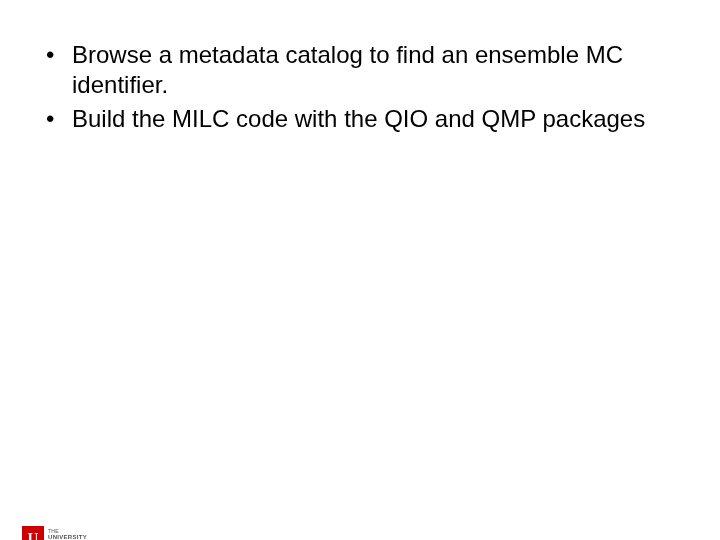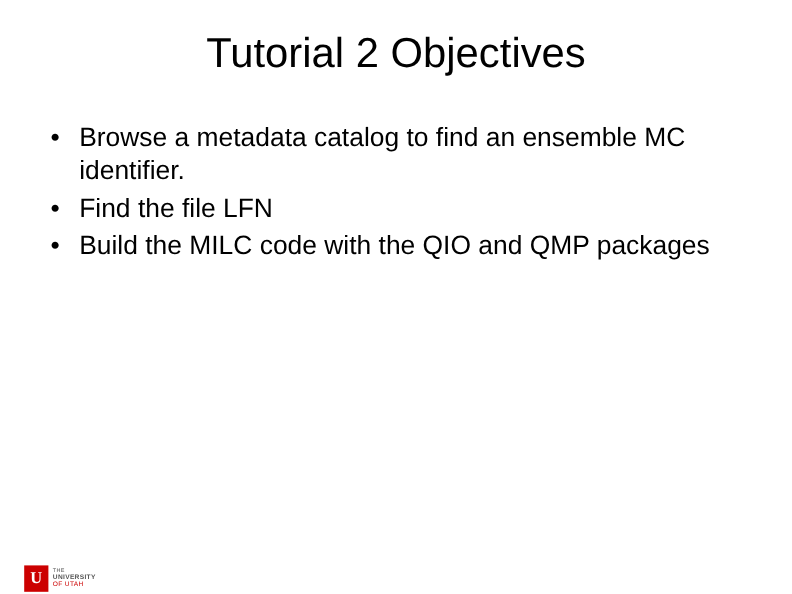--- a/index.html
+++ b/index.html
@@ -15,26 +15,24 @@
   .logo-block { width: 22px; height: 24px; background: #cc0000; display: flex; align-items: center; justify-content: center; color: #fff; font-weight: bold; font-size: 15px; font-family: Georgia, serif; }
   .logo-text { display: flex; flex-direction: column; font-size: 6px; line-height: 1.05; color: #555; letter-spacing: 0.3px; margin-left: 2px; }
   .logo-text span:first-child { font-size: 5px; }
   .logo-text span:nth-child(2) { font-weight: bold; font-size: 6px; }
   .logo-text span:last-child { color: #cc0000; font-size: 6px; }
 </style>
 </head>
 <body>
 
 <div class="slide">
-  <h1 class="title">Tutorial 2 Objectives</h1>
 
   <div class="body">
     <ul class="bullets">
       <li>Browse a metadata catalog to find an ensemble MC identifier.</li>
-      <li>Find the file LFN</li>
       <li>Build the MILC code with the QIO and QMP packages</li>
     </ul>
   </div>
 
   <div class="footer">
     <div class="logo">
       <div class="logo-block">U</div>
       <div class="logo-text">
         <span>THE</span>
         <span>UNIVERSITY</span>

